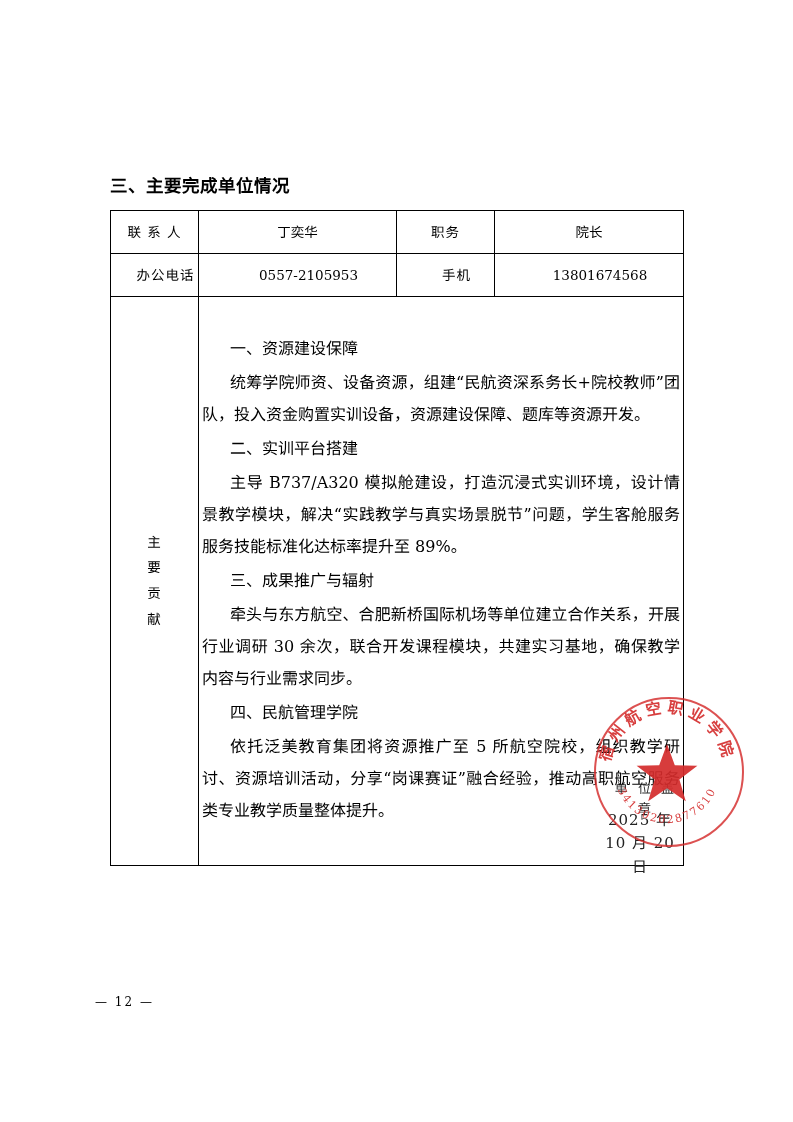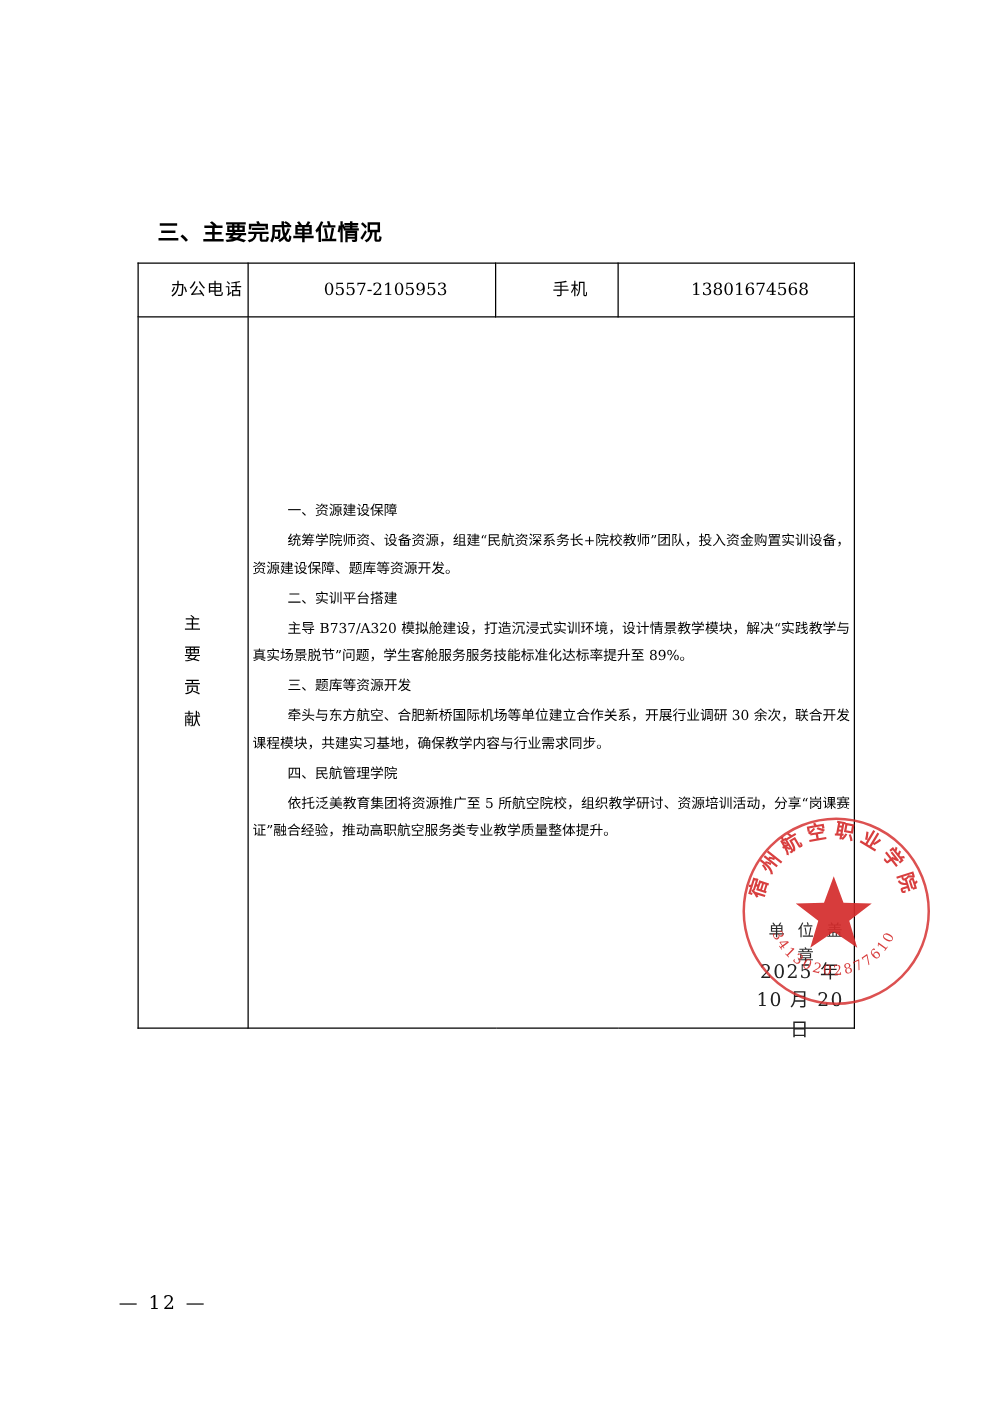--- a/index.html
+++ b/index.html
@@ -25,21 +25,20 @@
   
   .section-heading {
     position: absolute;
     left: 110px;
     top: 172px;
     font-family: "Liberation Sans", sans-serif;
     font-weight: bold;
     font-size: 17.5px;
     letter-spacing: 0.5px;
     color: #000;
-    margin-left: 16px;
   }
 
   
   .unit-table {
     position: absolute;
     left: 110px;
     top: 210px;
     width: 573px;
     border-collapse: collapse;
     table-layout: fixed;
@@ -82,21 +81,21 @@
   }
   .contrib-body {
     text-align: left;
     vertical-align: top;
     padding: 38px 26px 20px 30px;
     height: 560px;
     position: relative;
   }
   .contrib-body p {
     margin: 0 0 2px 0;
-    font-size: 11px;
+    font-size: 16px;
     line-height: 2.0;
     text-align: justify;
     text-justify: inter-ideograph;
   }
   .contrib-body p.ind {
     text-indent: 28px;
   }
   .contrib-body p.hd {
     text-indent: 28px;
   }
@@ -136,60 +135,66 @@
     top: 512px;
     font-size: 15px;
     letter-spacing: 1px;
     color: #222;
   }
 
   
   .page-number {
     position: absolute;
     left: 95px;
-    top: 1033px;
-    font-size: 15px;
+    top: 995px;
+    font-size: 12px;
     letter-spacing: 2px;
     font-family: "DejaVu Serif", "Liberation Serif", serif;
   }
 </style>
 </head>
 <body>
 
 <div class="page">
 
   <div class="section-heading">三、主要完成单位情况</div>
 
   <table class="unit-table">
     <colgroup>
       <col class="c1">
         <col class="c2">
         <col class="c3">
         <col class="c4">
     </colgroup>
     <tbody>
+      <tr class="row2">
+        <td class="lbl">联 系 人</td>
+        <td>丁奕华</td>
+        <td class="lbl">职务</td>
+        <td>院长</td>
+      </tr>
       <tr class="row3">
         <td class="lbl">办公电话</td>
         <td>0557-2105953</td>
         <td class="lbl">手机</td>
         <td>13801674568</td>
       </tr>
       <tr>
         <td class="contrib-label">
           <span>主</span>
           <span>要</span>
           <span>贡</span>
           <span>献</span>
         </td>
         <td class="contrib-body" colspan="3">
           <p class="hd">一、资源建设保障</p>
           <p class="ind">统筹学院师资、设备资源，组建“民航资深系务长+院校教师”团队，投入资金购置实训设备，资源建设保障、题库等资源开发。</p>
           <p class="hd">二、实训平台搭建</p>
           <p class="ind">主导 B737/A320 模拟舱建设，打造沉浸式实训环境，设计情景教学模块，解决“实践教学与真实场景脱节”问题，学生客舱服务服务技能标准化达标率提升至 89%。</p>
-          <p class="hd">三、题库等资源开发</p>
+          <p class="hd">三、成果推广与辐射</p>
           <p class="ind">牵头与东方航空、合肥新桥国际机场等单位建立合作关系，开展行业调研 30 余次，联合开发课程模块，共建实习基地，确保教学内容与行业需求同步。</p>
           <p class="hd">四、民航管理学院</p>
           <p class="ind">依托泛美教育集团将资源推广至 5 所航空院校，组织教学研讨、资源培训活动，分享“岗课赛证”融合经验，推动高职航空服务类专业教学质量整体提升。</p>
 
           <div class="seal-sig">单 位 盖 章</div>
           <div class="seal-date">2025 年 10 月 20 日</div>
 
           <div class="seal">
             <div class="seal-ring"></div>
             <svg width="150" height="150" viewBox="0 0 150 150">

